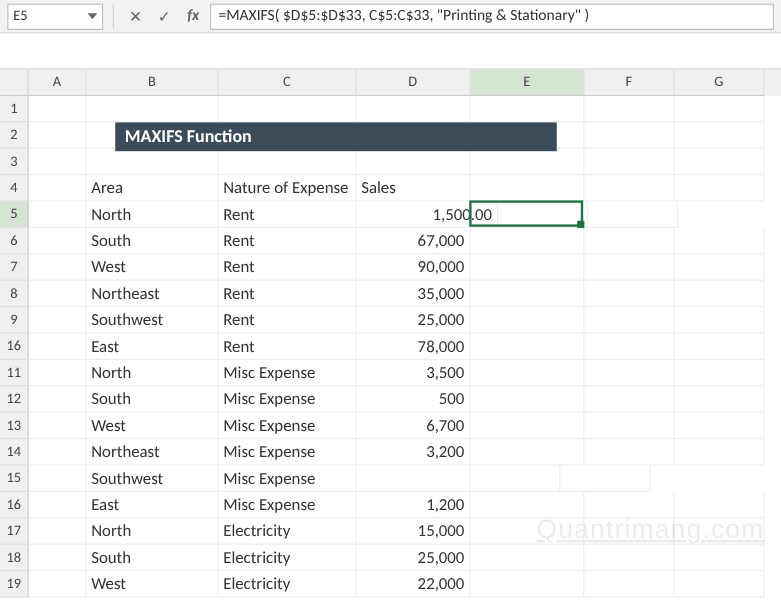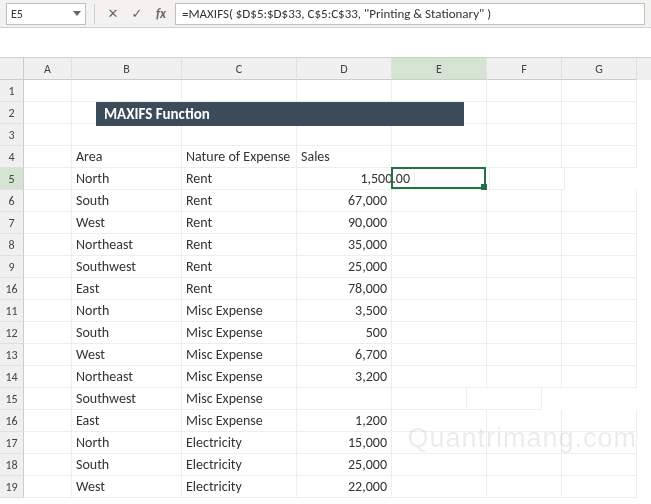--- a/index.html
+++ b/index.html
@@ -156,25 +156,26 @@
     .fill-handle {
       position: absolute;
       width: 6px; height: 6px;
       background: #217346;
       bottom: -3px; right: -3px;
     }
     .watermark {
       position: absolute;
       right: 14px;
       bottom: 50px;
-      font-size: 27px;
+      font-size: 22px;
       color: rgba(0,0,0,0.08);
       font-family: Arial, sans-serif;
       letter-spacing: 1px;
       pointer-events: none;
+      text-decoration: underline;
     }
     .col-E.selhead, .row-header.selhead {
       background: #d5e4d2;
     }
   </style>
 </head>
 <body>
 
 <div class="formula-bar">
   <div class="name-box">

